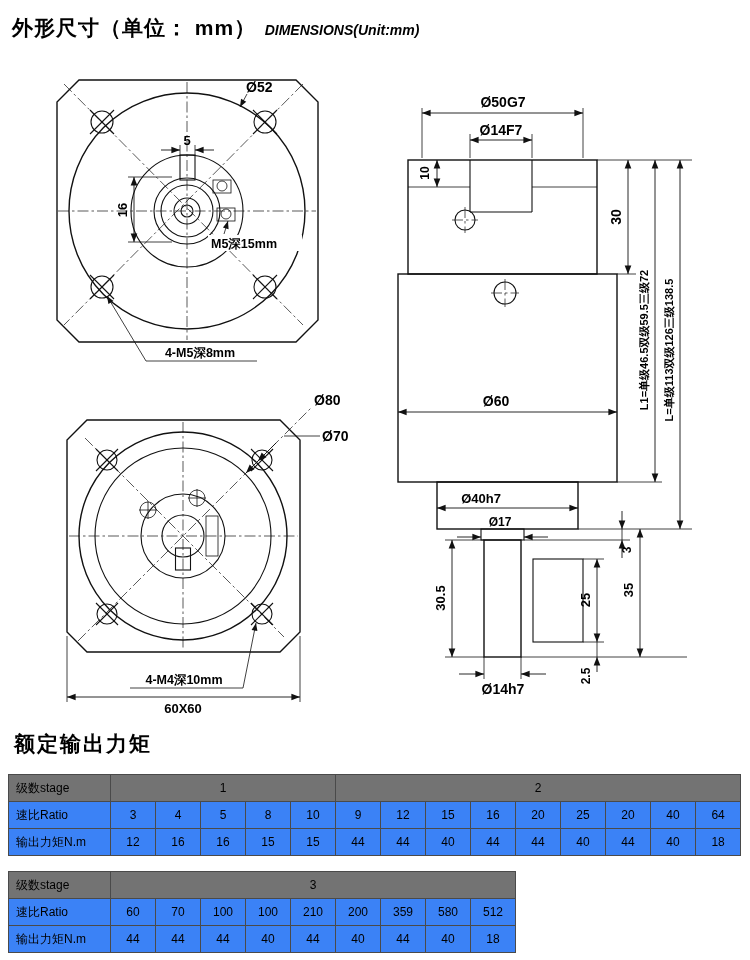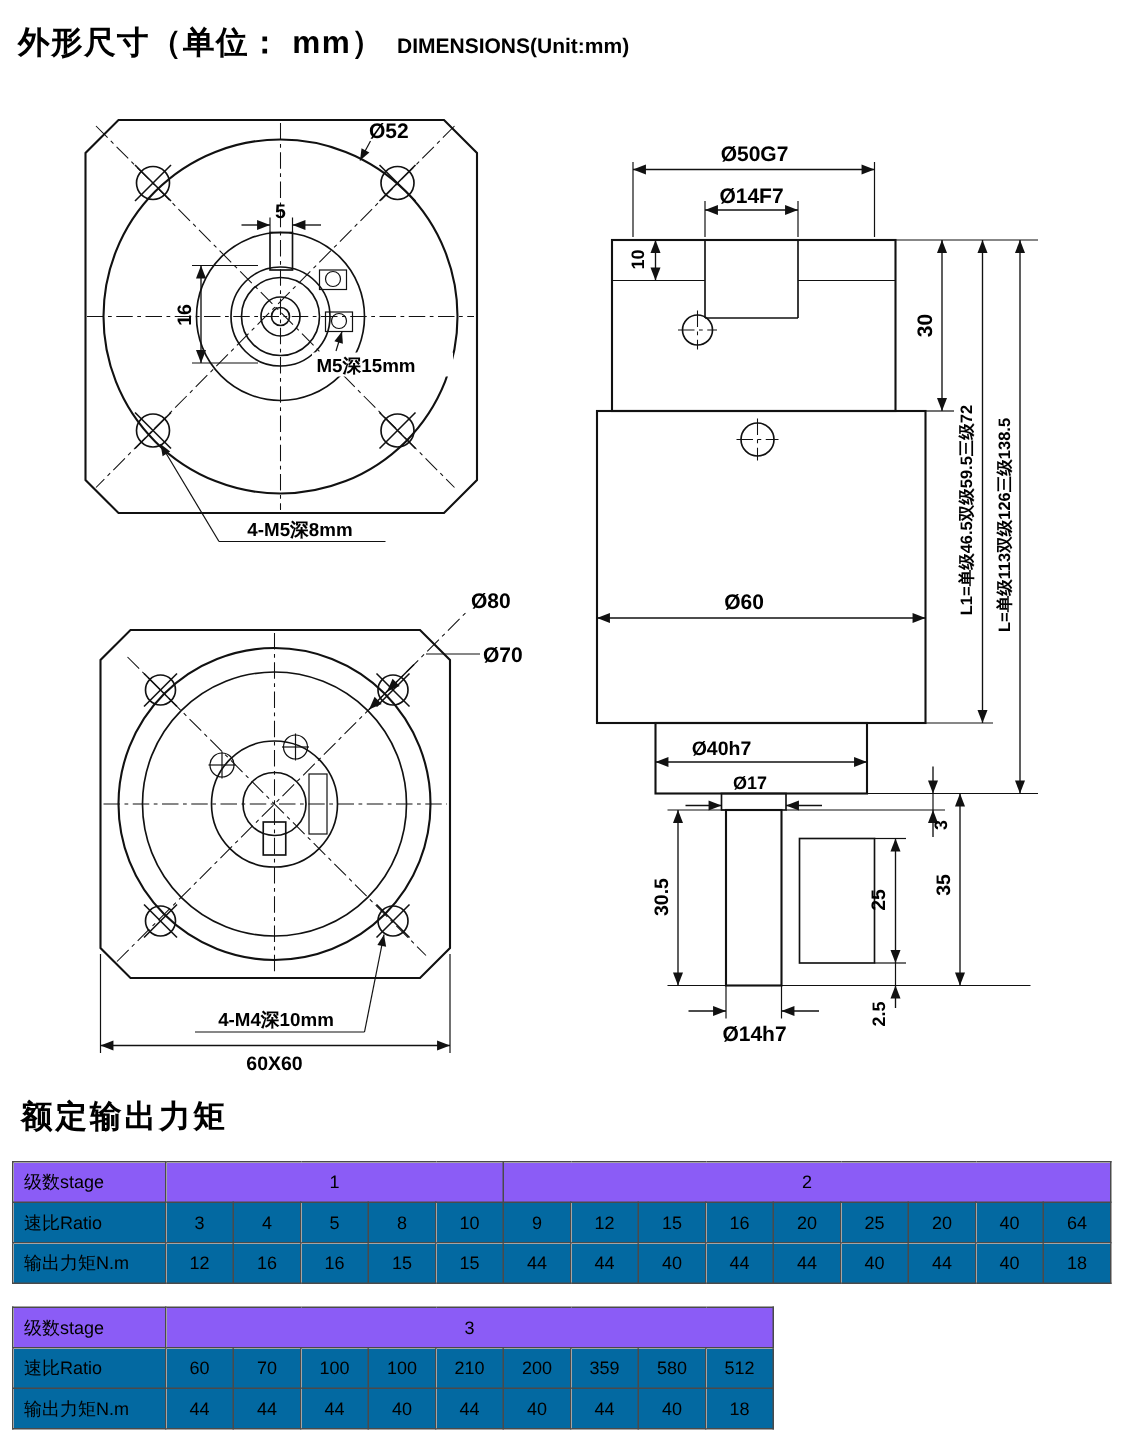--- a/index.html
+++ b/index.html
@@ -1,40 +1,40 @@
 <!DOCTYPE html>
 <html><head>
 <meta charset="utf-8">
 <style>
   html,body { margin:0; padding:0; background:#ffffff; }
   body { width:750px; height:960px; font-family:"Liberation Sans", sans-serif; color:#000; }
 
   .title-bar { padding:14px 0 2px 12px; height:34px; }
   .title-cn { font-size:21px; font-weight:bold; letter-spacing:1px; }
-  .title-en { font-size:14px; font-weight:bold; margin-left:4px; }
+  .title-en { font-size:14px; font-weight:bold; margin-left:4px;font-style:italic; }
 
   svg { display:block; }
   .outline { stroke:#111; stroke-width:1.4; fill:none; }
   .outline2 { stroke:#111; stroke-width:1.1; fill:none; }
   .thin { stroke:#111; stroke-width:0.8; fill:none; }
   .dim { stroke:#111; stroke-width:0.9; fill:none; }
   .cl { stroke:#111; stroke-width:0.7; fill:none; stroke-dasharray:11 3 2.5 3; }
   .dimtxt { font:bold 13px "Liberation Sans", sans-serif; fill:#000; }
   .dimtxt-lg { font:bold 14px "Liberation Sans", sans-serif; fill:#000; }
   .dimtxt-sm { font:bold 12px "Liberation Sans", sans-serif; fill:#000; }
   .lbl { font:bold 12.5px "Liberation Sans", sans-serif; fill:#000; }
   .ltxt { font:bold 11px "Liberation Sans", sans-serif; fill:#000; }
 
   .section-title { font-size:21px; font-weight:bold; margin:0 0 16px 14px; letter-spacing:2px; }
 
   #torque-tables { margin-left:8px; }
   .torque-table { border-collapse:collapse; table-layout:fixed; margin-bottom:15px; }
-  .torque-table td { border:1px solid #4a4a4a; font-size:12px; height:24px; text-align:center; padding:1px 2px; background:#0369a1; overflow:hidden; }
+  .torque-table td { border:1px solid #4a4a4a; font-size:12px; height:24px; text-align:center; padding:1px 2px; background:#3b82f6; overflow:hidden; }
   .torque-table td.label-cell { text-align:left; padding-left:7px; }
-  .torque-table tr.stage-row td { background:#8b5cf6; }
+  .torque-table tr.stage-row td { background:#737373; }
 </style>
 </head>
 <body>
 
 <div class="title-bar">
   <span class="title-cn">外形尺寸（单位： mm）</span>
   <span class="title-en">DIMENSIONS(Unit:mm)</span>
 </div>
 
 <svg width="750" height="680" viewBox="0 0 750 680">

